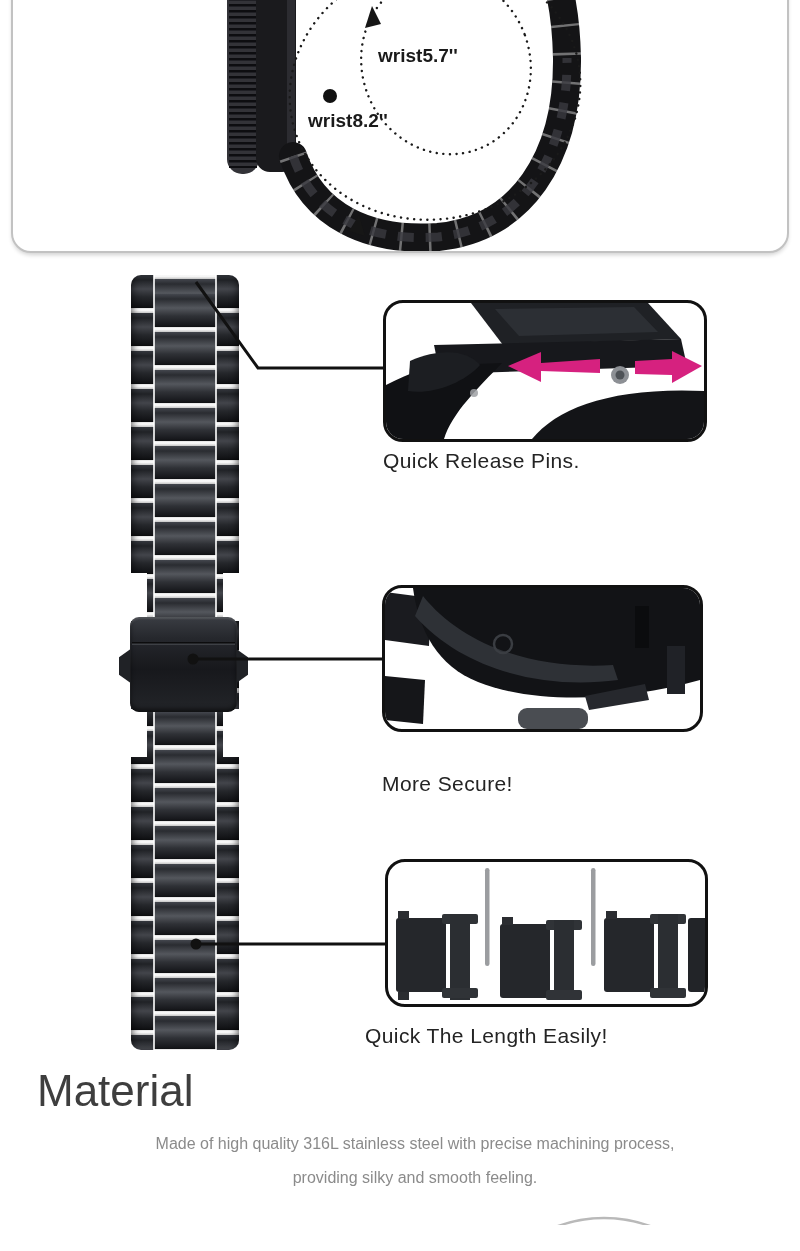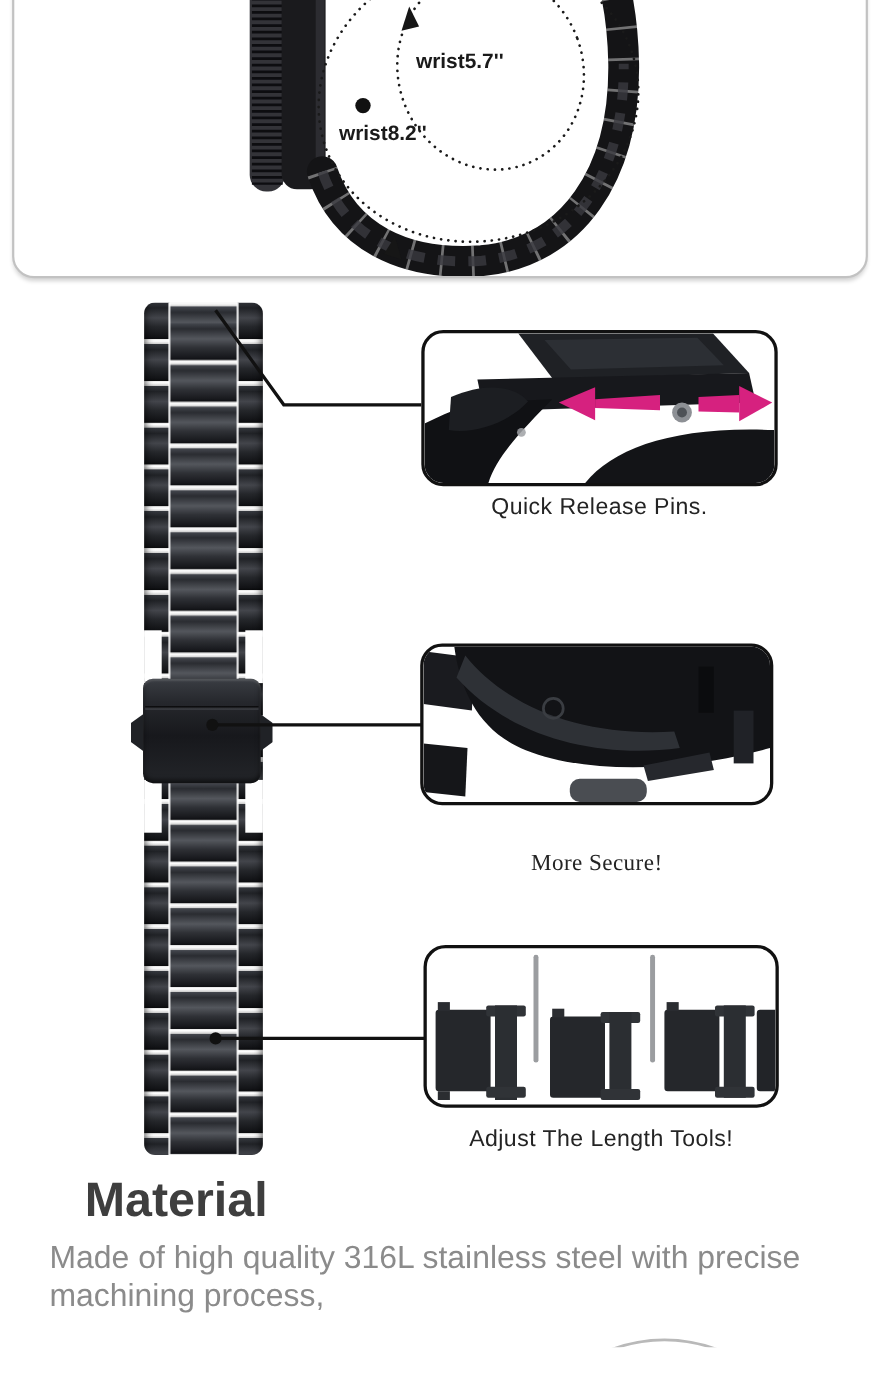--- a/index.html
+++ b/index.html
@@ -35,32 +35,32 @@
   .nub-l{left:0;border-radius:8px 0 0 8px;clip-path:polygon(100% 0,0 26%,0 74%,100% 100%);}
   .nub-r{right:0;border-radius:0 8px 8px 0;clip-path:polygon(0 0,100% 26%,100% 74%,0 100%);}
   
   .callout{position:absolute;box-sizing:border-box;border:3px solid #111111;border-radius:20px;
            background:#ffffff;overflow:hidden;z-index:20;}
   .box1{left:383px;top:300px;width:324px;height:142px;}
   .box2{left:382px;top:585px;width:321px;height:147px;}
   .box3{left:385px;top:859px;width:323px;height:148px;}
   .callout svg{display:block;}
   
-  .caption{position:absolute;text-align:center;font-size:21px;letter-spacing:.4px;
+  .caption{position:absolute;text-align:left;font-size:21px;letter-spacing:.4px;
            color:#242424;z-index:21;}
   .cap1a{left:383px;width:324px;top:449px;}
   .cap1b{left:383px;width:324px;top:487px;}
   .cap2a{left:382px;width:321px;top:734px;}
-  .cap2b{left:382px;width:321px;top:772px;font-family:Liberation Serif, serif;}
+  .cap2b{left:382px;width:321px;top:772px;}
   .cap3 {left:365px;width:363px;top:1024px;}
   
-  .material-heading{position:absolute;left:37px;top:1066px;font-size:44px;font-weight:700;
-           color:#3e3e3e;z-index:21;margin-left:40px;}
-  .material-body{position:absolute;left:45px;top:1127px;width:740px;font-size:29px;
-           line-height:34px;color:#8b8b8b;z-index:21;}
+  .material-heading{position:absolute;left:37px;top:1066px;font-size:44px;font-weight:400;
+           color:#3e3e3e;z-index:21;}
+  .material-body{position:absolute;left:45px;top:1127px;width:740px;font-size:16px;
+           line-height:34px;color:#8b8b8b;z-index:21;text-align:center;}
   
   .overlay{position:absolute;left:0;top:0;z-index:50;pointer-events:none;}
   .bottom-photo{position:absolute;left:0;top:1195px;z-index:5;}
 </style>
 </head>
 <body>
 
 <div id="page">
 
   <div class="top-card">
@@ -167,25 +167,26 @@
         <rect x="10" y="51" width="11" height="8" fill="#2b2d31"></rect>
         <rect x="54" y="54" width="36" height="10" rx="2" fill="#303337"></rect>
         <rect x="62" y="54" width="20" height="84" fill="#2b2e32"></rect>
         <rect x="54" y="128" width="36" height="10" rx="2" fill="#303337"></rect>
         <rect x="92" y="58" width="22" height="74" rx="3" fill="#222428"></rect>
       </g>
       <rect x="97" y="6" width="4.5" height="98" rx="2.2" fill="#9b9da0"></rect>
       <rect x="203" y="6" width="4.5" height="98" rx="2.2" fill="#9b9da0"></rect>
     </svg>
   </div>
-  <div class="caption cap3">Adjust The Length Tools!</div>
+  <div class="caption cap3">Quick The Length Easily!</div>
 
   <div class="material-heading">Material</div>
   <div class="material-body">
     <div>Made of high quality 316L stainless steel with precise machining process,</div>
+    <div>providing silky and smooth feeling.</div>
   </div>
 
   <svg class="bottom-photo" width="800" height="56" viewBox="0 1195 800 56">
     <ellipse cx="207" cy="1267" rx="70" ry="27" transform="rotate(-14 207 1267)" fill="#232428"></ellipse>
     <ellipse cx="243" cy="1261" rx="30" ry="16" transform="rotate(-22 243 1261)" fill="#141517"></ellipse>
     <circle cx="604" cy="1354" r="136" fill="#ffffff" stroke="#b9b9b9" stroke-width="2.5"></circle>
     <ellipse cx="545" cy="1280" rx="40" ry="55" transform="rotate(38 545 1280)" fill="#1c1d20"></ellipse>
   </svg>
 
   <svg class="overlay" width="800" height="1251" viewBox="0 0 800 1251">

